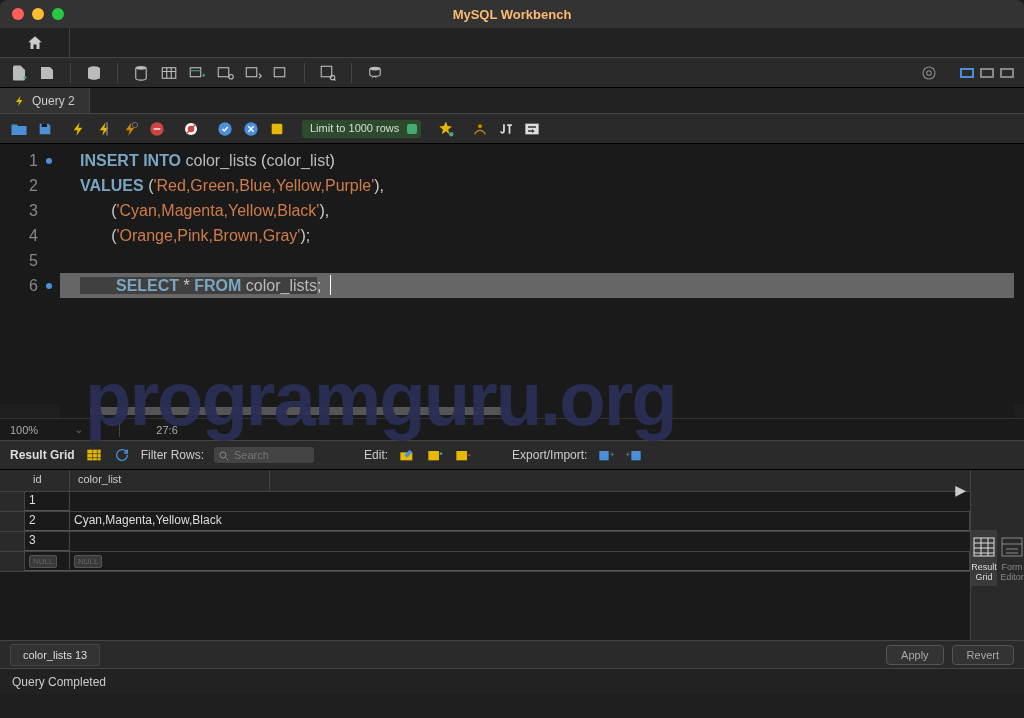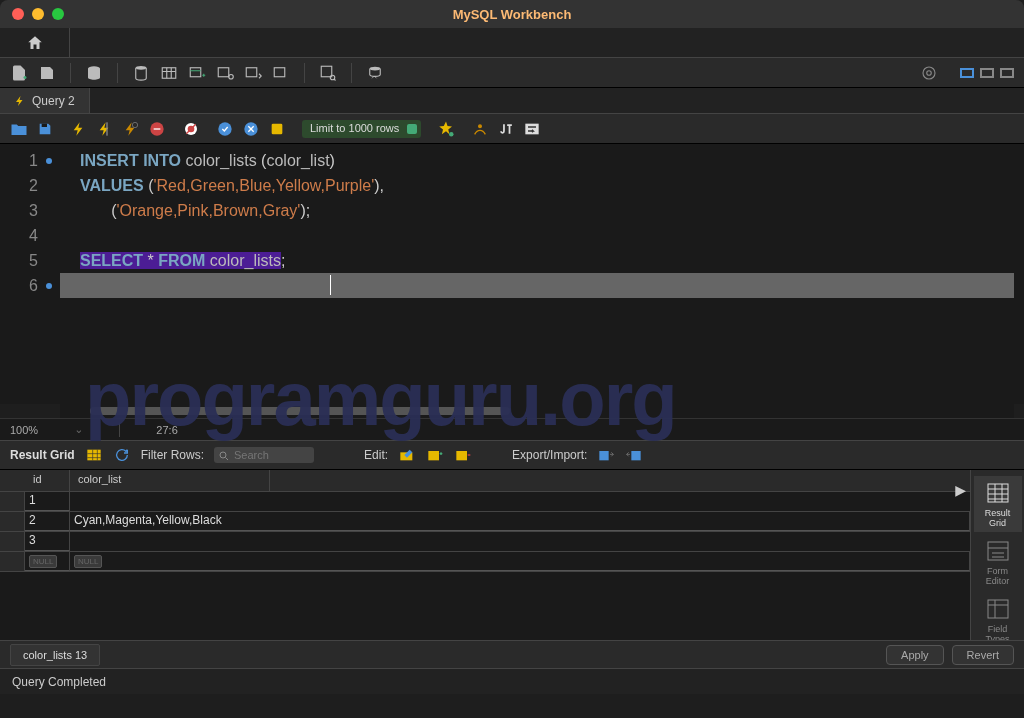--- a/index.html
+++ b/index.html
@@ -25,21 +25,21 @@
 .editor { height: 260px; background: #1a1a1a; display: flex; font-family: 'Menlo', 'Consolas', monospace; font-size: 16px; position: relative; overflow: hidden; }
 .gutter { width: 60px; background: #1a1a1a; text-align: right; padding-right: 8px; color: #888; line-height: 25px; padding-top: 4px; }
 .gutter .ln { display: flex; justify-content: flex-end; align-items: center; gap: 8px; height: 25px; }
 .gutter .dot { width: 6px; height: 6px; border-radius: 50%; background: #4a90d9; }
 .code { flex: 1; padding-top: 4px; line-height: 25px; position: relative; }
 .code .line { white-space: pre; padding-left: 20px; height: 25px; }
 .k { color: #7aa6c2; font-weight: bold; }
 .s { color: #ce7c4a; }
 .t { color: #bbb; }
 .p { color: #ccc; }
-.hl { background: #4c1d95; display: inline; }
+.hl { background: #404040; display: inline; padding-left: 36px; }
 .cursor-line { position: absolute; left: 0; right: 10px; height: 25px; background: #666; top: 129px; z-index: 0; }
 .code .line > * { position: relative; z-index: 1; }
 .watermark { position: absolute; top: 355px; left: 85px; font-size: 76px; font-weight: bold; color: #2a2f55; opacity: 0.95; z-index: 5; pointer-events: none; letter-spacing: -2px; }
 .hscroll { height: 14px; background: #1a1a1a; position: relative; margin-left: 60px; margin-right: 10px; }
 .hscroll-thumb { position: absolute; left: 30px; width: 420px; height: 8px; top: 3px; background: #555; border-radius: 4px; }
 .statusbar-ed { height: 22px; background: #1a1a1a; display: flex; align-items: center; padding: 0 10px; font-size: 11px; color: #aaa; gap: 36px; border-top: 1px solid #333; }
 .resultbar { height: 30px; background: #2a2a2a; display: flex; align-items: center; padding: 0 10px; font-size: 12px; gap: 10px; border-top: 1px solid #444; border-bottom: 1px solid #000; }
 .resultbar .lbl { font-weight: bold; color: #ddd; font-size: 12px; }
 .searchbox { background: #444; border: none; color: #ccc; font-size: 11px; padding: 2px 6px; width: 100px; border-radius: 3px; }
 .grid { background: #1a1a1a; height: 170px; position: relative; display: flex; }
@@ -48,21 +48,21 @@
 .gh { font-size: 11px; color: #ccc; padding: 3px 8px; border-right: 1px solid #444; }
 .gh-id { width: 45px; margin-left: 25px; }
 .gh-cl { width: 200px; }
 .grid-rows { }
 .grow { display: flex; height: 20px; border-bottom: 1px solid #444; }
 .grn { width: 25px; background: #2a2a2a; border-right: 1px solid #444; }
 .gcell { font-size: 12px; color: #ddd; padding: 1px 4px; border-right: 1px solid #444; background: #1a1a1a; border-bottom: 1px solid #555; }
 .gc-id { width: 45px; }
 .gc-cl { flex: 1; }
 .gnull { font-size: 8px; color: #666; background: #3a3a3a; padding: 1px 3px; border-radius: 2px; display: inline-block; border: 1px solid #555; }
-.sidepanel { width: 54px; background: #2a2a2a; border-left: 1px solid #444; display: flex; flex-direction: column; align-items: center; padding-top: 6px; gap: 2px; }
+.sidepanel { width: 54px; background: #2a2a2a; border-left: 1px solid #444; display: flex; flex-direction: row; align-items: center; padding-top: 6px; gap: 2px; }
 .sp-item { width: 48px; text-align: center; font-size: 9px; color: #888; padding: 4px 0; cursor: pointer; }
 .sp-item.active { background: #3a3a3a; color: #ddd; }
 .sp-ico { width: 26px; height: 26px; margin: 0 auto 2px; display: flex; align-items: center; justify-content: center; }
 .sp-collapse { margin-top: auto; margin-bottom: 8px; color: #888; }
 .bottom-tabs { height: 28px; background: #2a2a2a; display: flex; align-items: center; padding: 0 10px; border-top: 1px solid #444; position: relative; }
 .btab { background: #333; padding: 4px 12px; font-size: 11px; color: #ddd; border: 1px solid #444; border-radius: 2px; }
 .btns-right { position: absolute; right: 10px; display: flex; gap: 8px; }
 .btn { background: #333; border: 1px solid #555; color: #aaa; font-size: 11px; padding: 3px 14px; border-radius: 4px; }
 .statusbar { height: 26px; background: #222; display: flex; align-items: center; padding: 0 12px; font-size: 12px; color: #ccc; border-top: 1px solid #444; }
 svg { display: block; }
@@ -303,20 +303,21 @@
     <div class="ln">
         <span>6</span>
         <span class="dot"></span>
       </div>
   </div>
   <div class="code">
     <div class="cursor-line"></div>
     <div class="caret"></div>
     <div class="line"><span class="k">INSERT</span><span> </span><span class="k">INTO</span><span> </span><span class="t">color_lists</span><span> </span><span class="p">(</span><span class="t">color_list</span><span class="p">)</span></div>
     <div class="line"><span class="k">VALUES</span><span> </span><span class="p">(</span><span class="s">'Red,Green,Blue,Yellow,Purple'</span><span class="p">),</span></div>
+    <div class="line"><span>       </span><span class="p">(</span><span class="s">'Cyan,Magenta,Yellow,Black'</span><span class="p">),</span></div>
     <div class="line"><span>       </span><span class="p">(</span><span class="s">'Orange,Pink,Brown,Gray'</span><span class="p">);</span></div>
     <div class="line"></div>
     <div class="line"><span class="hl"><span class="k">SELECT</span><span> </span><span class="p">*</span><span> </span><span class="k">FROM</span><span> </span><span class="t">color_lists</span></span><span class="p">;</span></div>
   </div>
 </div>
 
 <div class="hscroll">
     <div class="hscroll-thumb"></div>
   </div>
 

